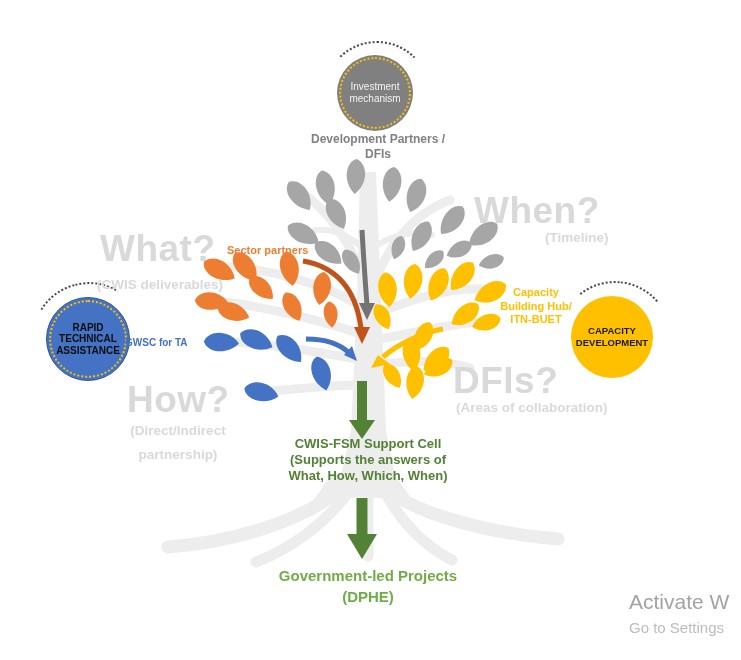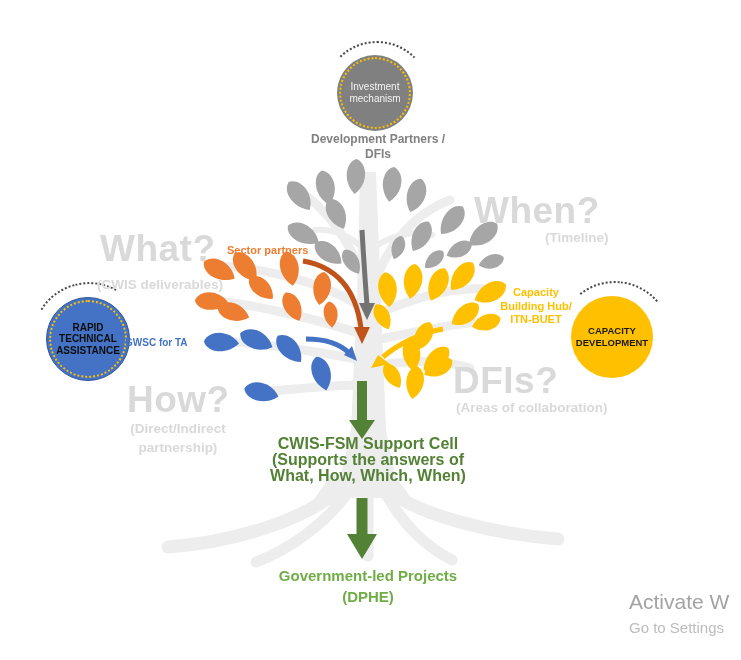--- a/index.html
+++ b/index.html
@@ -16,21 +16,21 @@
   .circle{border-radius:50%;display:flex;align-items:center;justify-content:center;text-align:center;}
   .ring{position:absolute;inset:2px;border:2px dotted #FFC000;border-radius:50%;}
   .arc{border:2.5px dotted transparent;border-top-color:#4a4a4a;border-radius:50%;}
   .circle-label{position:relative;z-index:2;}
   
   .lbl{font-weight:bold;}
   #dev-partners{left:288px;top:132px;width:180px;text-align:center;font-size:12px;line-height:15px;color:#808080;}
   #sector-partners{left:227px;top:244px;font-size:11px;color:#ED7D31;}
   #gwsc{left:125px;top:329px;font-size:10px;color:#4472C4;margin-top:8px;}
   #capacity-hub{left:491px;top:286px;width:90px;text-align:center;font-size:11px;line-height:13.5px;color:#FFC000;}
-  #support-cell{left:268px;top:436px;width:200px;text-align:center;font-size:16px;line-height:16px;color:#538135;}
+  #support-cell{left:268px;top:436px;width:200px;text-align:center;font-size:13px;line-height:16px;color:#538135;}
   #government{left:256px;top:565px;width:224px;text-align:center;font-size:15px;line-height:21px;color:#70AD47;}
   
   #wm1{left:629px;top:590px;font-size:21px;color:#a3a3a3;}
   #wm2{left:629px;top:619px;font-size:15px;color:#bcbcbc;}
 </style>
 </head>
 <body>
 
 <div id="screen">
 
@@ -158,21 +158,21 @@
 DEVELOPMENT</span>
   </div>
 
   <div class="abs q-title" style="left:100px;top:228px;">What?</div>
   <div class="abs q-sub" style="left:97px;top:277px;">(CWIS deliverables)</div>
 
   <div class="abs q-title" style="left:474px;top:190px;">When?</div>
   <div class="abs q-sub" style="left:501px;top:230px;margin-left:44px;">(Timeline)</div>
 
   <div class="abs q-title" style="left:127px;top:367px;margin-top:12px;">How?</div>
-  <div class="abs q-sub pre" style="left:118px;top:419px;width:120px;text-align:center;line-height:19px;">(Direct/Indirect
+  <div class="abs q-sub pre" style="left:118px;top:419px;width:120px;text-align:center;line-height:24px;">(Direct/Indirect
 partnership)</div>
 
   <div class="abs q-title" style="left:453px;top:360px;">DFIs?</div>
   <div class="abs q-sub" style="left:456px;top:400px;">(Areas of collaboration)</div>
 
   <div id="dev-partners" class="abs lbl pre">Development Partners /
 DFIs</div>
   <div id="sector-partners" class="abs lbl">Sector partners</div>
   <div id="gwsc" class="abs lbl">GWSC for TA</div>
   <div id="capacity-hub" class="abs lbl pre">Capacity

